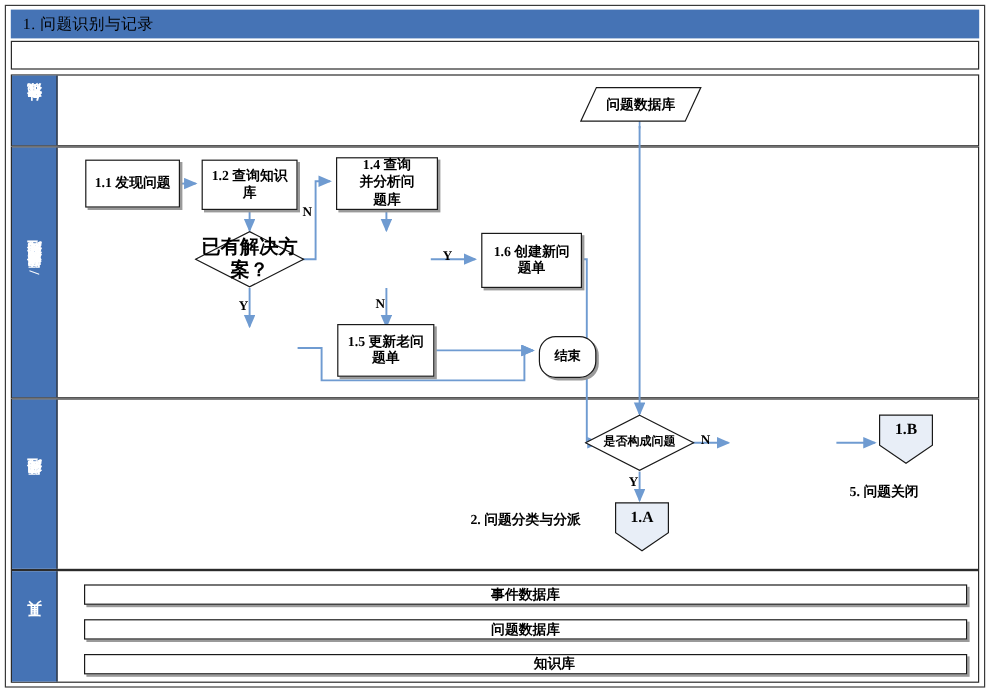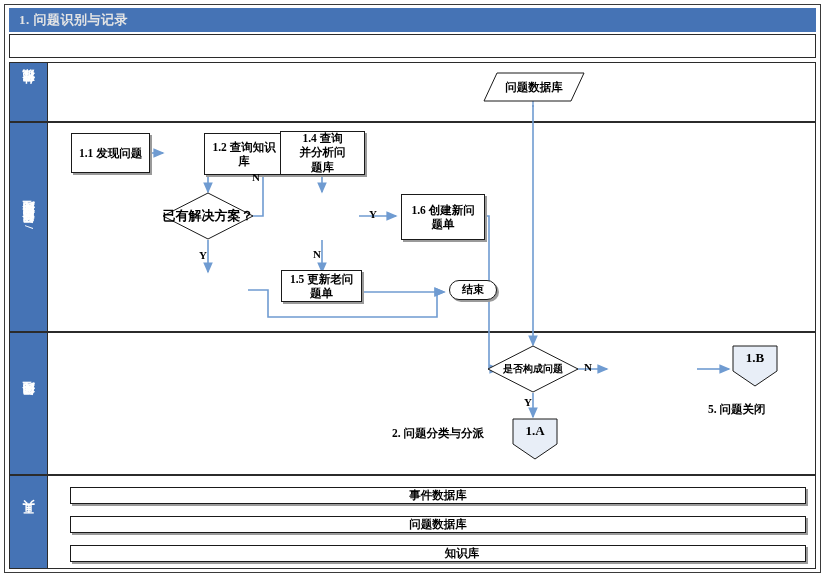--- a/index.html
+++ b/index.html
@@ -4,21 +4,21 @@
 <style>
   html,body{margin:0;padding:0;background:#ffffff;}
   body{font-family:"Liberation Serif","DejaVu Serif",serif;}
   #page{position:relative;width:825px;height:577px;background:#fff;overflow:hidden;}
 
   
   .outer-frame{position:absolute;left:4px;top:4px;width:817px;height:569px;border:1px solid #3a3a3a;box-sizing:border-box;}
 
   
   .title-bar{position:absolute;left:9px;top:8px;width:807px;height:24px;background:#4573B5;box-sizing:border-box;}
-  .title-bar .t{position:absolute;left:10px;top:3px;color:#e5e5e5;font-size:13px;font-weight:bold;letter-spacing:.5px;}
+  .title-bar .t{position:absolute;left:10px;top:3px;color:#000000;font-size:13px;font-weight:normal;letter-spacing:.5px;}
 
   
   .sub-strip{position:absolute;left:9px;top:34px;width:807px;height:24px;border:1px solid #2b2b2b;box-sizing:border-box;background:#fff;}
 
   
   .lane{position:absolute;left:9px;box-sizing:border-box;border:1px solid #2b2b2b;background:#ffffff;}
   .lane-hdr{position:absolute;left:0;top:0;width:38px;height:100%;background:#4573B5;box-sizing:border-box;border-right:1px solid #2b2b2b;}
   .lane-hdr span{
      position:absolute;left:50%;top:50%;
      transform:translate(-50%,-50%) rotate(180deg);
@@ -138,46 +138,46 @@
     <svg width="102" height="30" viewBox="0 0 102 30">
       <polygon points="14,1 101,1 88,29 1,29" fill="#ffffff" stroke="#1a1a1a" stroke-width="1"></polygon>
     </svg>
     <div class="plabel">问题数据库</div>
   </div>
 
   <div class="node proc" style="left:71px;top:133px;width:79px;height:40px;">
     <span>1.1 发现问题</span>
   </div>
 
-  <div class="node proc" style="left:168px;top:133px;width:80px;height:42px;padding:0 4px;margin-left:36px;">
+  <div class="node proc" style="left:168px;top:133px;width:80px;height:42px;padding:0 4px;">
     <span>1.2 查询知识库</span>
   </div>
 
   <div class="diamond" style="left:162px;top:192px;width:92px;height:48px;">
     <svg width="92" height="48" viewBox="0 0 92 48">
       <polygon points="46,1 91,24 46,47 1,24" fill="#ffffff" stroke="#1a1a1a" stroke-width="1"></polygon>
     </svg>
-    <div class="dlabel" style="font-size:13px;">已有解决方案？</div>
+    <div class="dlabel" style="font-size:16px;">已有解决方案？</div>
   </div>
 
   <div class="node proc" style="left:280px;top:131px;width:85px;height:44px;padding:0 16px;align-items:flex-end;">
     <span>1.4 查询并分析问题库</span>
   </div>
 
 
   <div class="node proc" style="left:401px;top:194px;width:84px;height:46px;padding:0 4px;">
     <span>1.6 创建新问题单</span>
   </div>
 
 
-  <div class="node proc" style="left:281px;top:270px;width:81px;height:32px;padding:0 4px;">
+  <div class="node proc" style="left:281px;top:270px;width:81px;height:44px;padding:0 4px;">
     <span>1.5 更新老问题单</span>
   </div>
 
-  <div class="node term" style="left:449px;top:280px;width:48px;height:20px;">
+  <div class="node term" style="left:449px;top:280px;width:48px;height:35px;">
     <span>结束</span>
   </div>
 
   <div class="edge-label" style="left:252px;top:171px;">N</div>
   <div class="edge-label" style="left:199px;top:249px;">Y</div>
   <div class="edge-label" style="left:369px;top:208px;">Y</div>
   <div class="edge-label" style="left:313px;top:248px;">N</div>
 
   <div class="diamond" style="left:487px;top:345px;width:92px;height:48px;">
     <svg width="92" height="48" viewBox="0 0 92 48">

